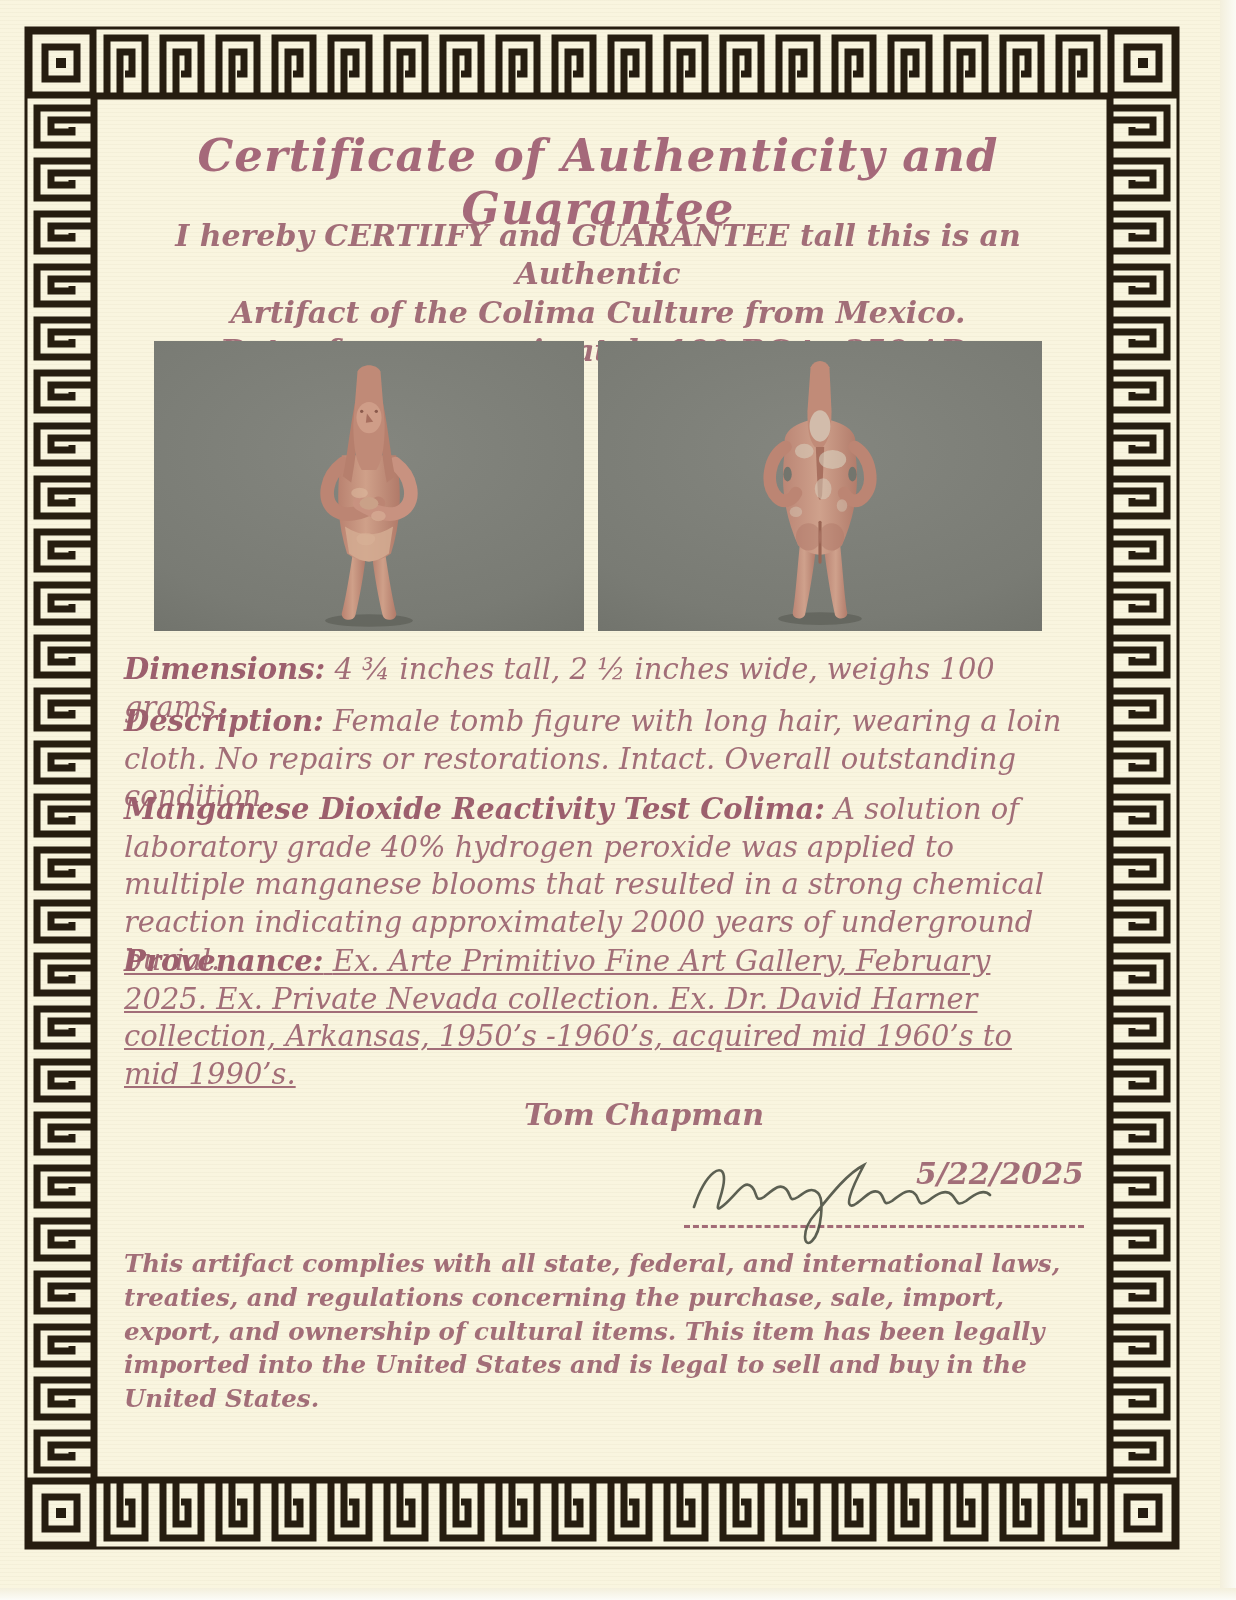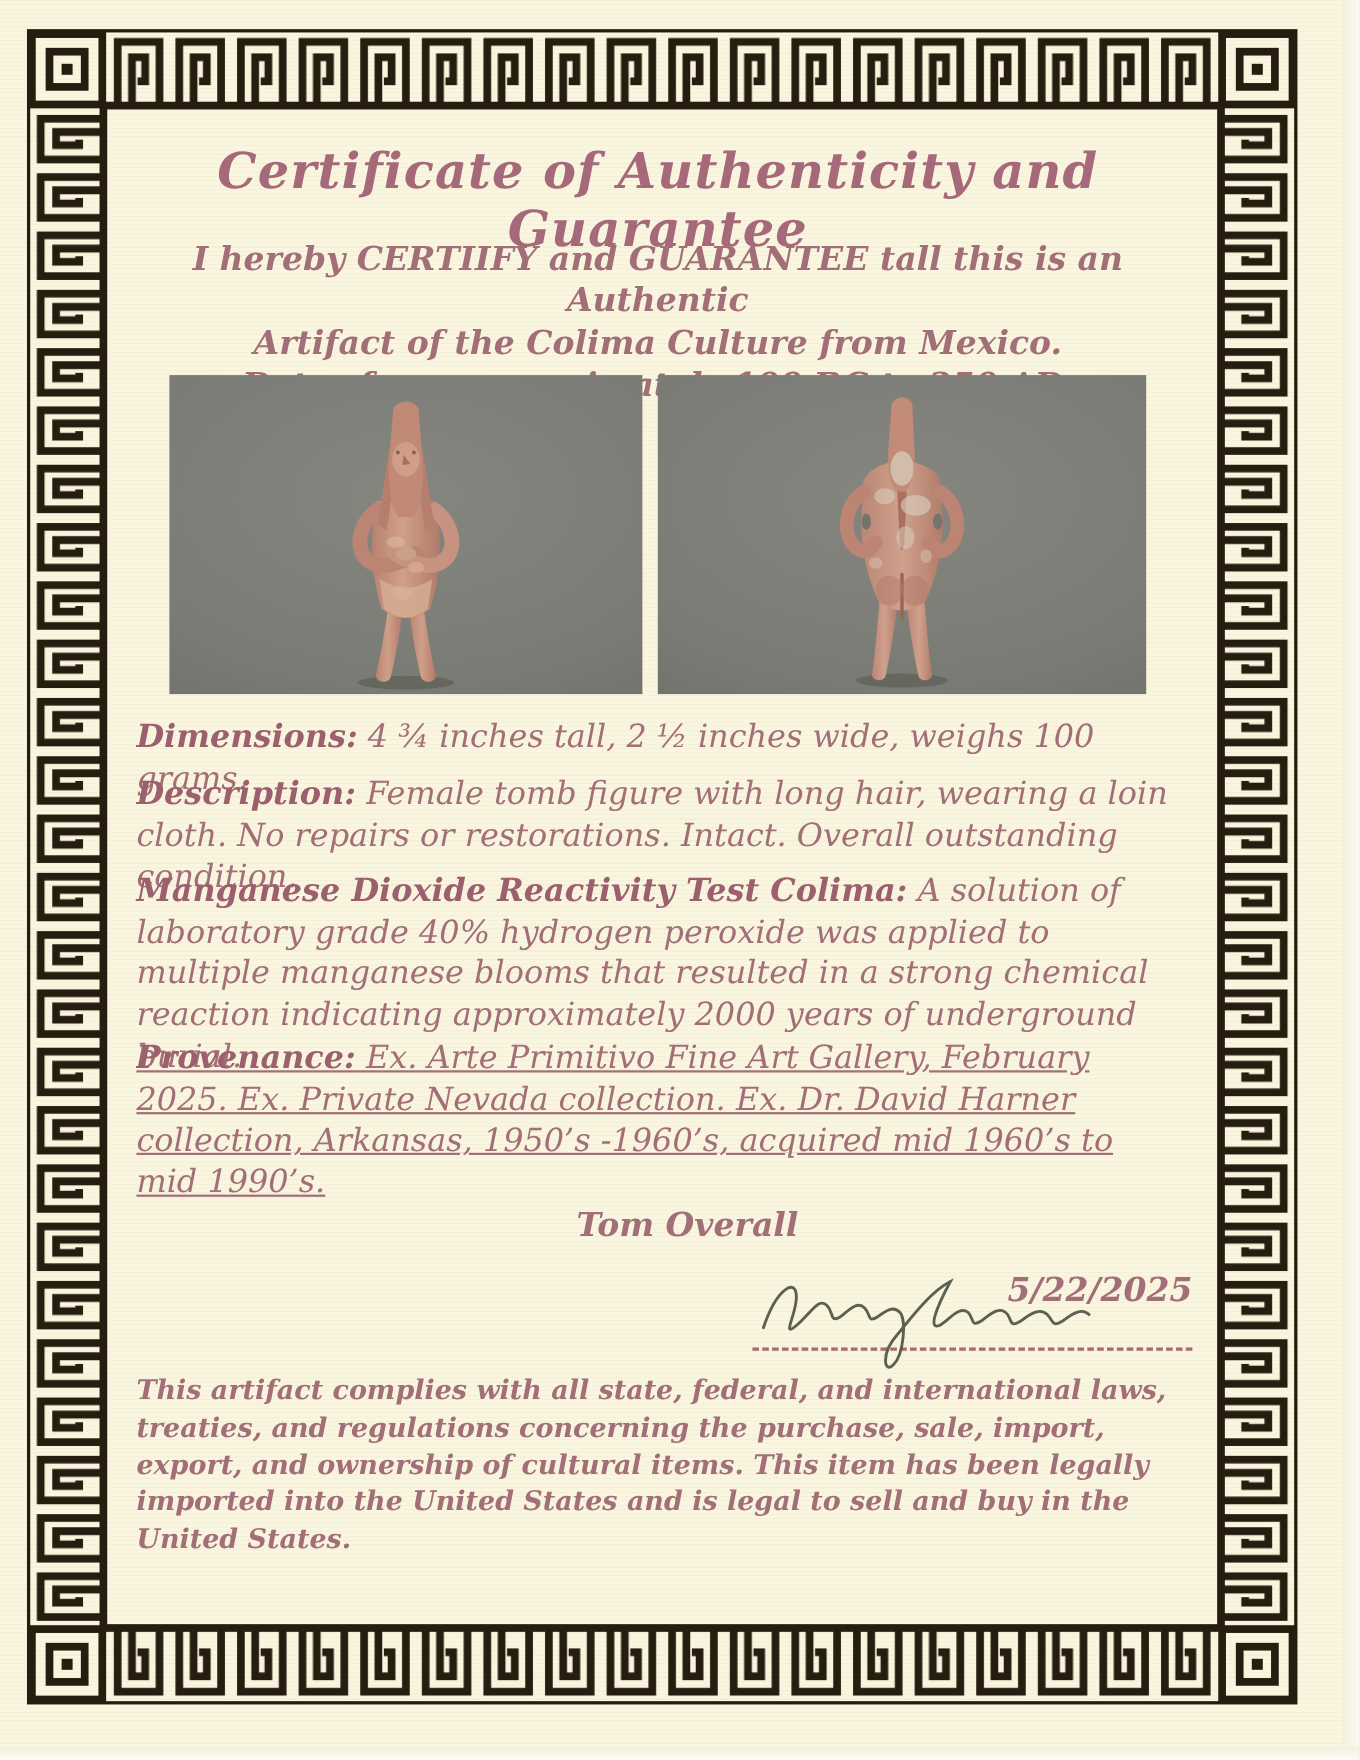--- a/index.html
+++ b/index.html
@@ -167,21 +167,21 @@
       <span class="lbl">Manganese Dioxide Reactivity Test Colima:</span>
       <span>A solution of laboratory grade 40% hydrogen peroxide was applied to multiple manganese blooms that resulted in a strong chemical reaction indicating approximately 2000 years of underground burial.</span>
     </p>
 
     <p class="sec s3">
       <span class="lbl">Provenance:</span>
       <span>Ex. Arte Primitivo Fine Art Gallery, February 2025. Ex. Private Nevada collection. Ex. Dr. David Harner collection, Arkansas, 1950’s -1960’s, acquired mid 1960’s to mid 1990’s.</span>
     </p>
 
     <div class="b-sig">
-      <div class="sig-name">Tom Overall</div>
+      <div class="sig-name">Tom Chapman</div>
       <div class="daterow">
         <span>5/22/2025</span>
         <span class="sigline">
           <svg class="scrawl" width="430" height="100" viewBox="0 0 430 100">
             <path d="M14 64 C 26 28 44 18 44 36 C 44 52 30 74 44 62 C 58 50 64 36 72 44 C 78 50 74 60 84 54 C 94 46 100 40 106 46 C 112 52 108 60 118 54 C 126 48 132 44 138 50 C 144 56 142 88 132 98 C 124 106 120 88 136 70 C 152 50 168 30 184 22 C 170 48 164 66 174 62 C 184 56 192 44 200 50 C 206 56 202 64 212 58 C 222 50 230 44 236 52 C 240 58 238 64 248 58 C 258 50 266 46 272 52 C 278 58 276 64 286 58 C 296 50 304 46 310 52" fill="none" stroke="#4e5245" stroke-width="2.6" stroke-linecap="round" opacity="0.92"></path>
           </svg>
         </span>
       </div>
     </div>
 

